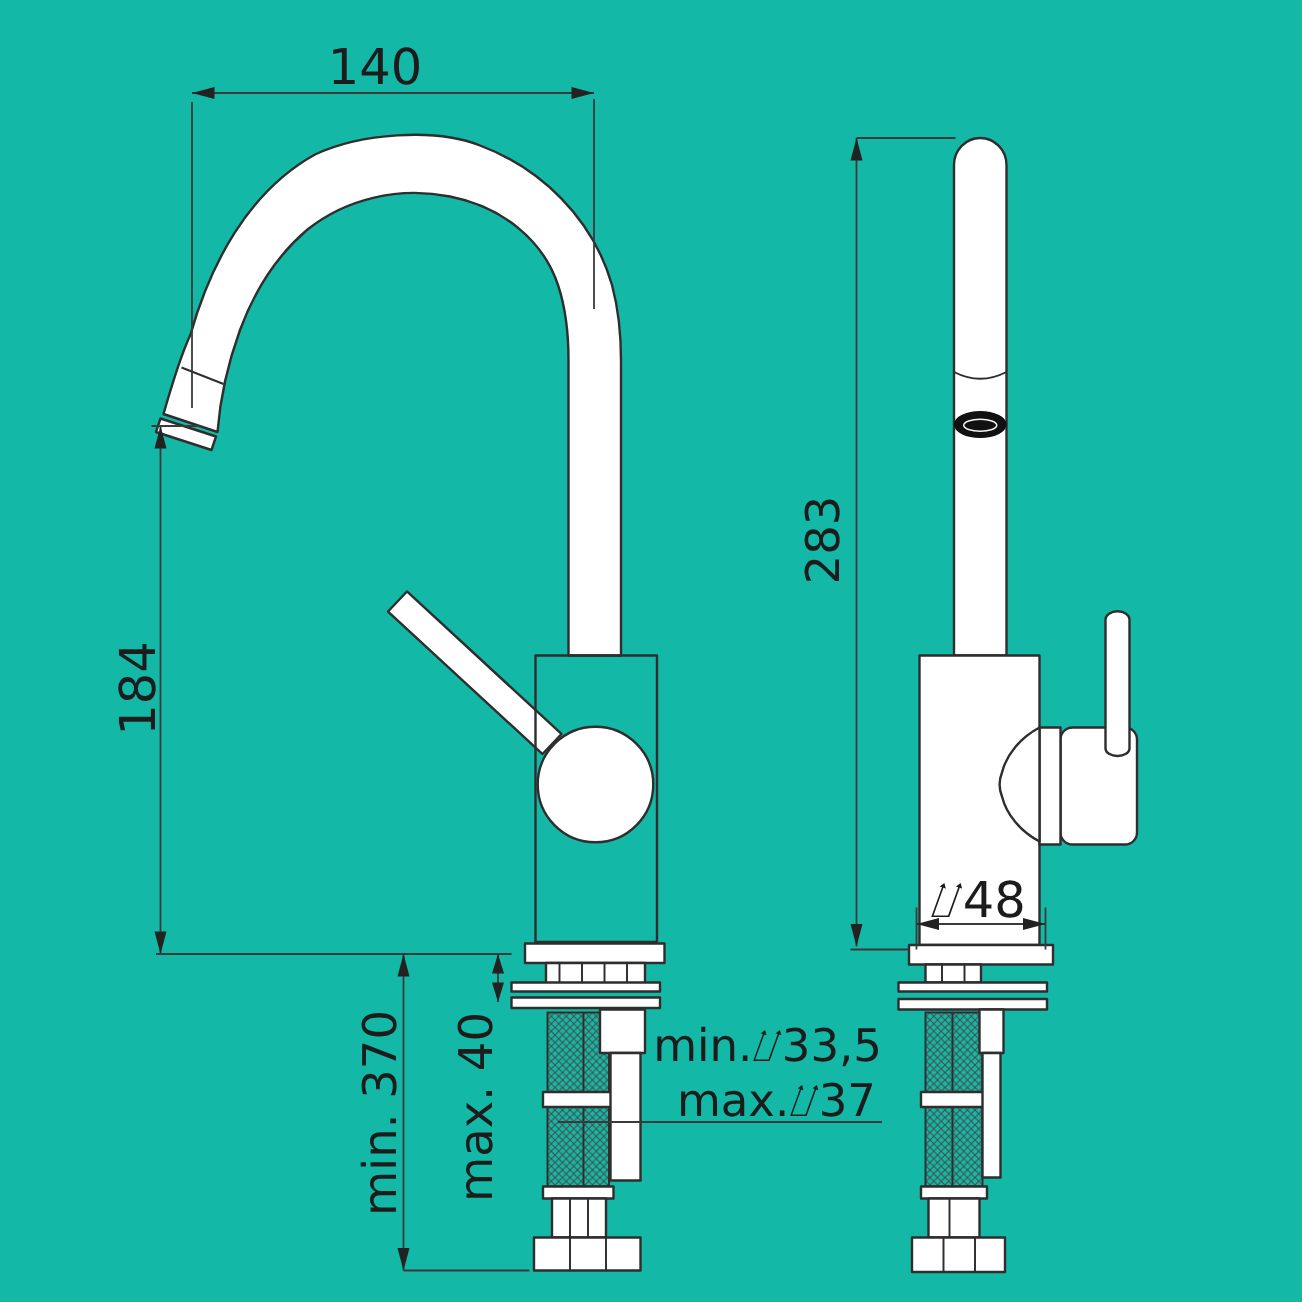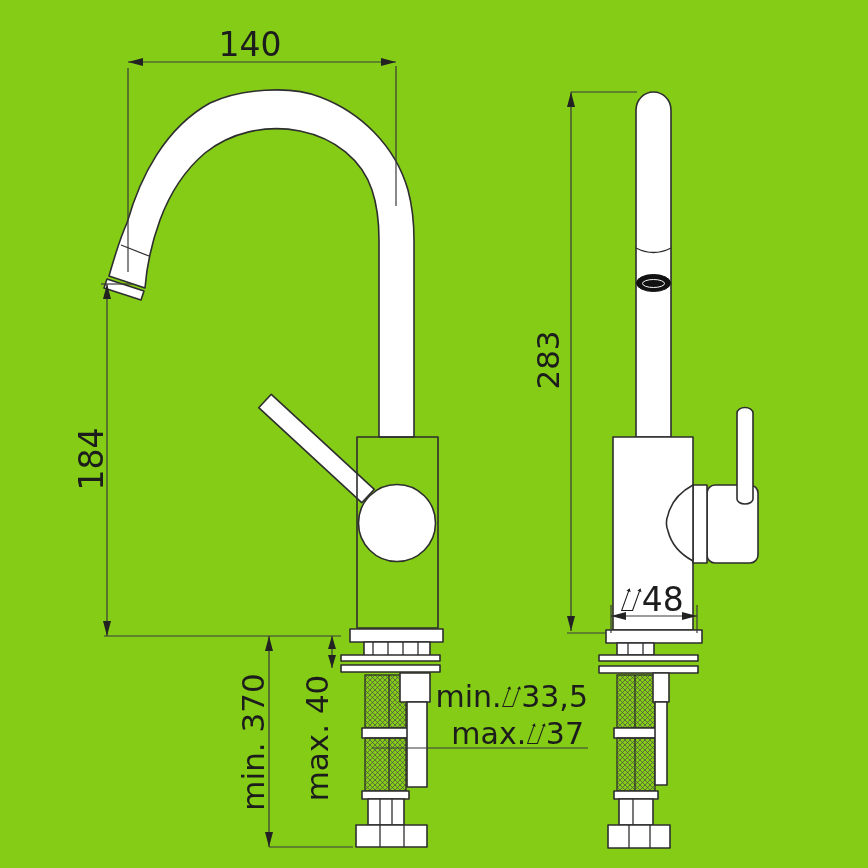--- a/index.html
+++ b/index.html
@@ -1,17 +1,17 @@
 <!DOCTYPE html>
 <html><head>
 <meta charset="utf-8">
 <style>
   html,body{margin:0;padding:0;background:#fff;}
   .canvas{
-    position:relative;width:868px;height:868px;background:#84cc16;
+    position:relative;width:868px;height:868px;background:#14b8a6;
     font-family:"DejaVu Sans","Liberation Sans",sans-serif;
   }
   svg{display:block}
   .obj{fill:#ffffff;stroke:#2e2e2e;stroke-width:1.6;stroke-linejoin:round;}
   .obj-nf{fill:none;stroke:#2e2e2e;stroke-width:1.6;stroke-linejoin:round;}
   .thin{fill:none;stroke:#2e2e2e;stroke-width:1.3;}
   .dim{fill:none;stroke:#3a3a3a;stroke-width:1.2;}
   .arrow{fill:#222;stroke:none;}
   .hatch{fill:url(#braid);stroke:#2e2e2e;stroke-width:1.3;}
   .dimtext{fill:#1c1c1c;}

